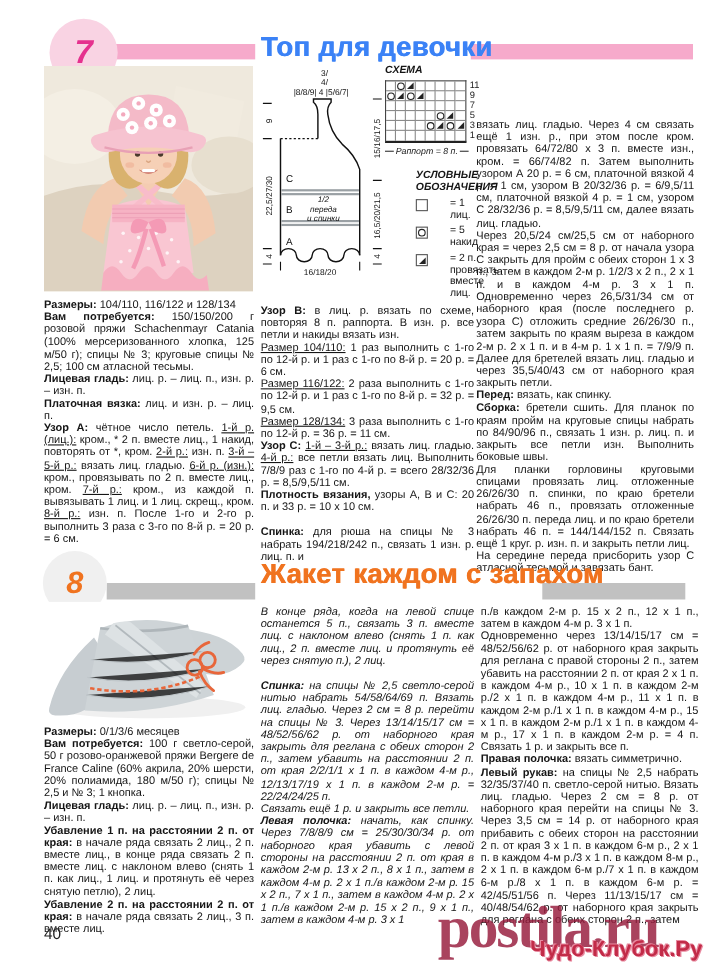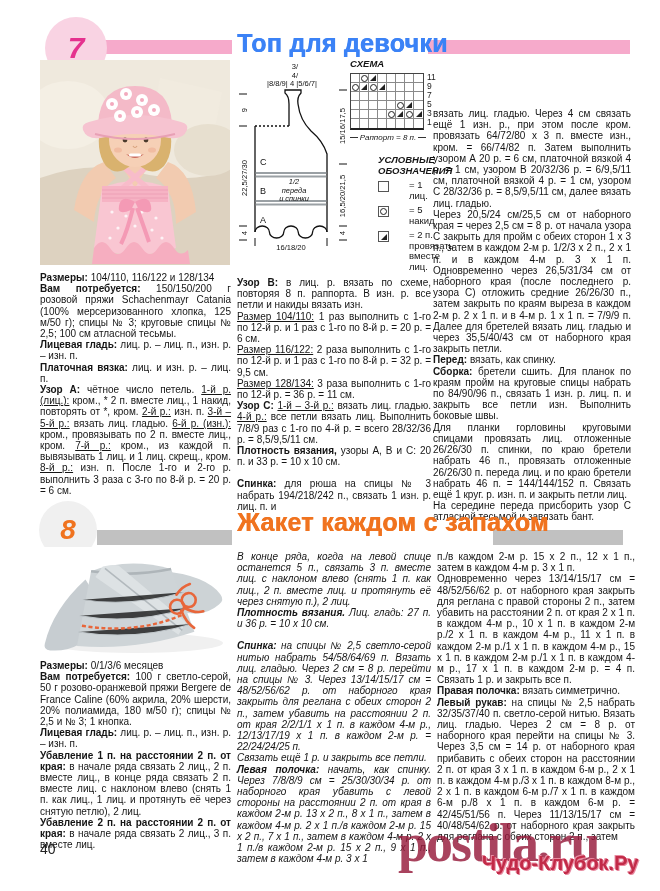--- a/index.html
+++ b/index.html
@@ -361,21 +361,20 @@
 
   <div class="col" style="left:40px;top:660px;width:191px;">
       <p class="para"><span class="sg-b">Размеры:</span><span class="sg-n"> 0/1/3/6 месяцев</span></p>
       <p class="para"><span class="sg-b">Вам потребуется:</span><span class="sg-n"> 100 г светло-серой, 50 г розово-оранжевой пряжи Bergere de France Caline (60% акрила, 20% шерсти, 20% полиамида, 180 м/50 г); спицы № 2,5 и № 3; 1 кнопка.</span></p>
       <p class="para"><span class="sg-b">Лицевая гладь:</span><span class="sg-n"> лиц. р. – лиц. п., изн. р. – изн. п.</span></p>
       <p class="para"><span class="sg-b">Убавление 1 п. на расстоянии 2 п. от края:</span><span class="sg-n"> в начале ряда связать 2 лиц., 2 п. вместе лиц., в конце ряда связать 2 п. вместе лиц. с наклоном влево (снять 1 п. как лиц., 1 лиц. и протянуть её через снятую петлю), 2 лиц.</span></p>
       <p class="para"><span class="sg-b">Убавление 2 п. на расстоянии 2 п. от края:</span><span class="sg-n"> в начале ряда связать 2 лиц., 3 п. вместе лиц.</span></p>
     </div>
   <div class="col" style="left:237px;top:551px;width:194px;font-style:italic;">
       <p class="para"><span class="sg-n">В конце ряда, когда на левой спице останется 5 п., связать 3 п. вместе лиц. с наклоном влево (снять 1 п. как лиц., 2 п. вместе лиц. и протянуть её через снятую п.), 2 лиц.</span></p>
-      <p class="para"><span class="sg-b">Плотность вязания.</span><span class="sg-n"> Лиц. гладь: 27 п. и 36 р. = 10 x 10 см.</span></p>
       <p class="para gap"><span class="sg-b">Спинка:</span><span class="sg-n"> на спицы № 2,5 светло-серой нитью набрать 54/58/64/69 п. Вязать лиц. гладью. Через 2 см = 8 р. перейти на спицы № 3. Через 13/14/15/17 см = 48/52/56/62 р. от наборного края закрыть для реглана с обеих сторон 2 п., затем убавить на расстоянии 2 п. от края 2/2/1/1 x 1 п. в каждом 4-м р., 12/13/17/19 x 1 п. в каждом 2-м р. = 22/24/24/25 п.</span></p>
       <p class="para"><span class="sg-n">Связать ещё 1 р. и закрыть все петли.</span></p>
       <p class="para"><span class="sg-b">Левая полочка:</span><span class="sg-n"> начать, как спинку. Через 7/8/8/9 см = 25/30/30/34 р. от наборного края убавить с левой стороны на расстоянии 2 п. от края в каждом 2-м р. 13 x 2 п., 8 x 1 п., затем в каждом 4-м р. 2 x 1 п./в каждом 2-м р. 15 x 2 п., 7 x 1 п., затем в каждом 4-м р. 2 x 1 п./в каждом 2-м р. 15 x 2 п., 9 x 1 п., затем в каждом 4-м р. 3 x 1</span></p>
     </div>
   <div class="col" style="left:437px;top:551px;width:198px;">
       <p class="para"><span class="sg-n">п./в каждом 2-м р. 15 x 2 п., 12 x 1 п., затем в каждом 4-м р. 3 x 1 п.</span></p>
       <p class="para"><span class="sg-n">Одновременно через 13/14/15/17 см = 48/52/56/62 р. от наборного края закрыть для реглана с правой стороны 2 п., затем убавить на расстоянии 2 п. от края 2 x 1 п. в каждом 4-м р., 10 x 1 п. в каждом 2-м р./2 x 1 п. в каждом 4-м р., 11 x 1 п. в каждом 2-м р./1 x 1 п. в каждом 4-м р., 15 x 1 п. в каждом 2-м р./1 x 1 п. в каждом 4-м р., 17 x 1 п. в каждом 2-м р. = 4 п. Связать 1 р. и закрыть все п.</span></p>
       <p class="para"><span class="sg-b">Правая полочка:</span><span class="sg-n"> вязать симметрично.</span></p>
       <p class="para"><span class="sg-b">Левый рукав:</span><span class="sg-n"> на спицы № 2,5 набрать 32/35/37/40 п. светло-серой нитью. Вязать лиц. гладью. Через 2 см = 8 р. от наборного края перейти на спицы № 3. Через 3,5 см = 14 р. от наборного края прибавить с обеих сторон на расстоянии 2 п. от края 3 x 1 п. в каждом 6-м р., 2 x 1 п. в каждом 4-м р./3 x 1 п. в каждом 8-м р., 2 x 1 п. в каждом 6-м р./7 x 1 п. в каждом 6-м р./8 x 1 п. в каждом 6-м р. = 42/45/51/56 п. Через 11/13/15/17 см = 40/48/54/62 р. от наборного края закрыть для реглана с обеих сторон 2 п., затем</span></p>
     </div>

